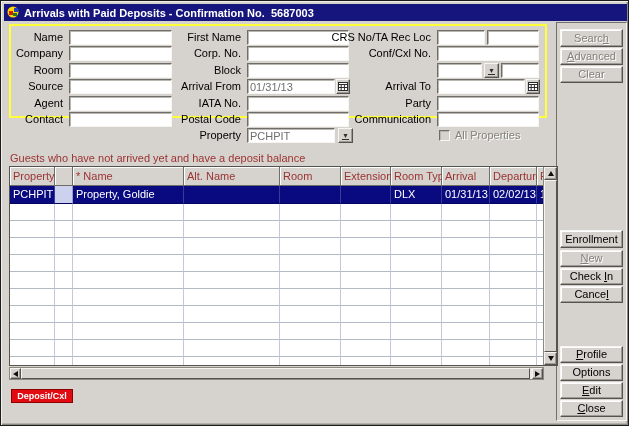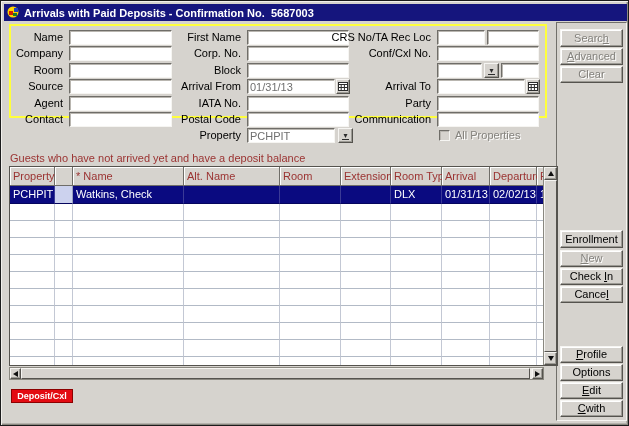--- a/index.html
+++ b/index.html
@@ -189,21 +189,21 @@
     <button class="btn disabled" style="top:6px;height:18px"><span>Searc</span><u>h</u><span></span></button>
     <button class="btn disabled" style="top:25px"><span></span><u>A</u><span>dvanced</span></button>
     <button class="btn disabled" style="top:43px"><span>Clear</span><u></u><span></span></button>
     <button class="btn" style="top:207px;height:18px"><span>Enrollment</span><u></u><span></span></button>
     <button class="btn disabled" style="top:227px"><span></span><u>N</u><span>ew</span></button>
     <button class="btn" style="top:245px"><span>Check </span><u>I</u><span>n</span></button>
     <button class="btn" style="top:263px"><span>Cance</span><u>l</u><span></span></button>
     <button class="btn" style="top:323px"><span></span><u>P</u><span>rofile</span></button>
     <button class="btn" style="top:341px"><span>Options</span><u></u><span></span></button>
     <button class="btn" style="top:359px"><span></span><u>E</u><span>dit</span></button>
-    <button class="btn" style="top:377px"><span></span><u>C</u><span>with</span></button>
+    <button class="btn" style="top:377px"><span></span><u>C</u><span>lose</span></button>
   </div>
 
   <div class="caption">Guests who have not arrived yet and have a deposit balance</div>
 
   <div class="grid">
     <div class="ghead">
       <span class="hcell c0">Property</span>
       <span class="hcell c1"></span>
       <span class="hcell c2">* Name</span>
       <span class="hcell c3">Alt. Name</span>
@@ -212,21 +212,21 @@
       <span class="hcell c6">Room Type</span>
       <span class="hcell c7">Arrival</span>
       <span class="hcell c8">Departure</span>
       <span class="hcell c9">Prs</span>
       <span class="hcell c10">Status</span>
     </div>
     <div id="gbody">
       <div class="trow sel">
         <span class="tcell c0">PCHPIT</span>
         <span class="tcell c1 ind"></span>
-        <span class="tcell c2">Watkins, Check</span>
+        <span class="tcell c2">Property, Goldie</span>
         <span class="tcell c3"></span>
         <span class="tcell c4"></span>
         <span class="tcell c5"></span>
         <span class="tcell c6">DLX</span>
         <span class="tcell c7">01/31/13</span>
         <span class="tcell c8">02/02/13</span>
         <span class="tcell c9">1/0</span>
         <span class="tcell c10">6PM</span>
       </div>
     <div class="trow">

